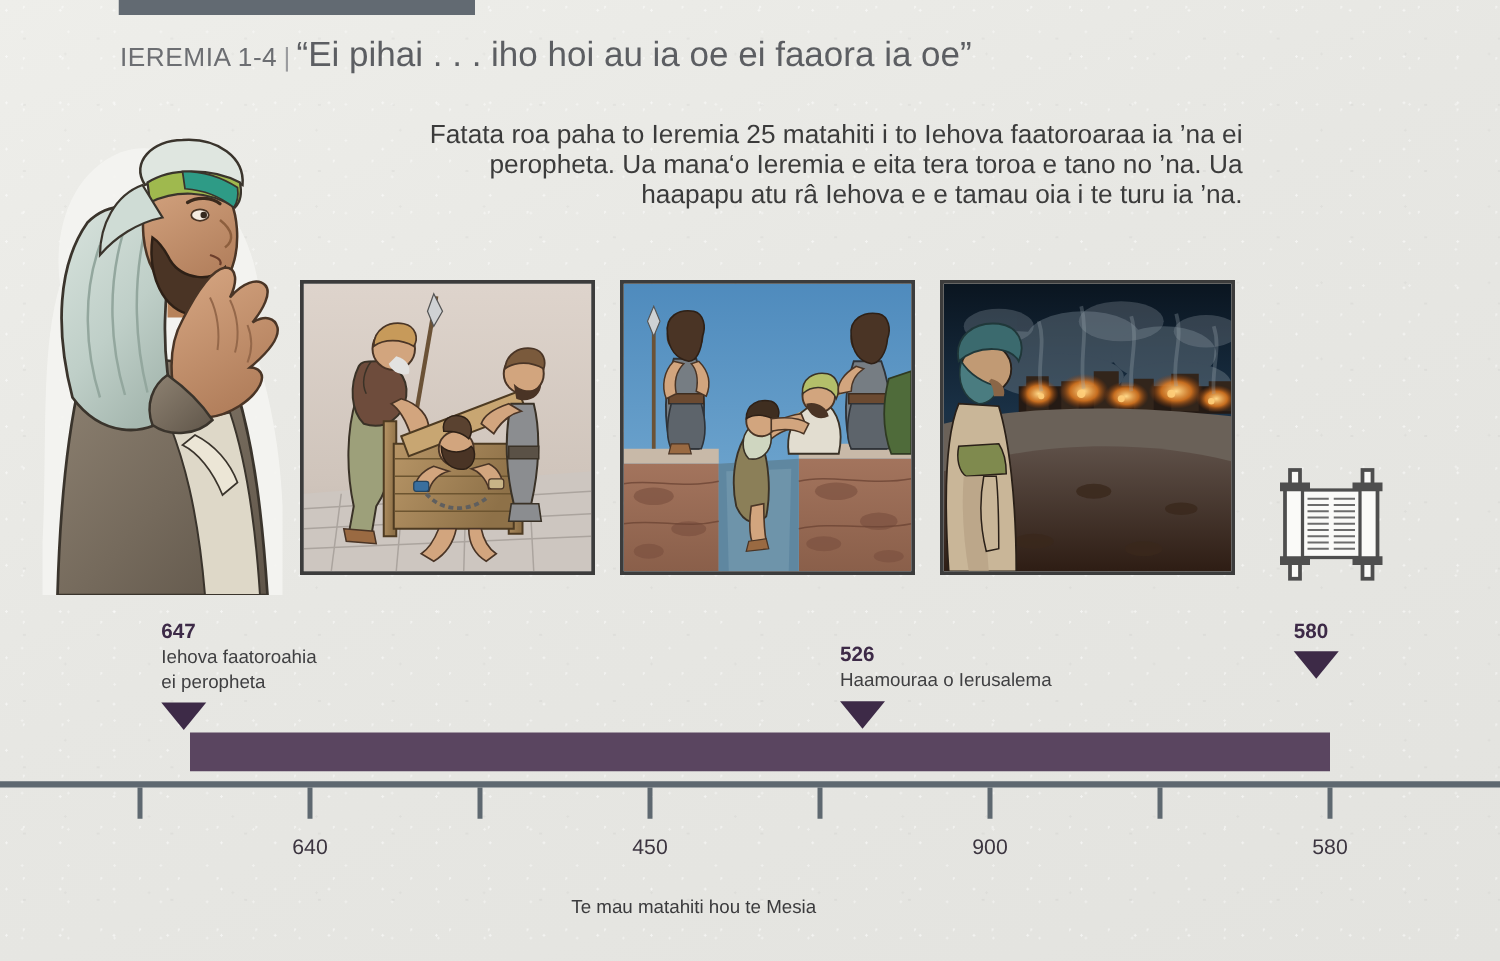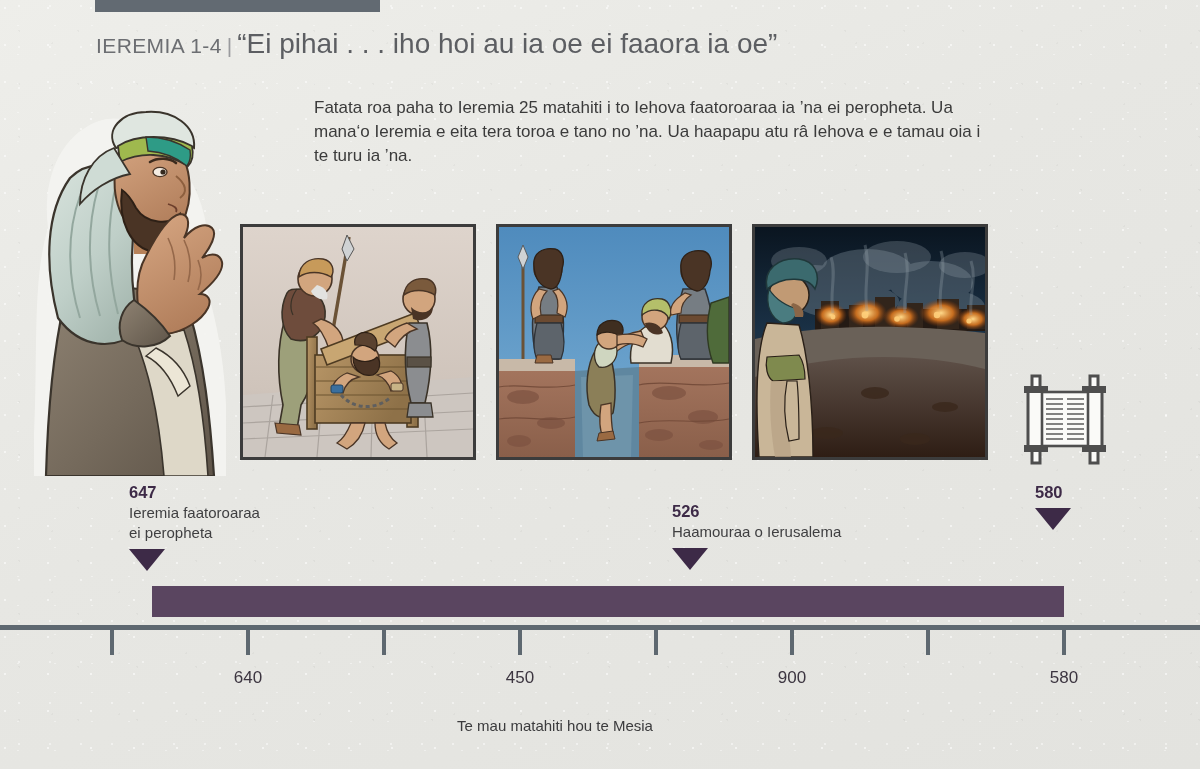--- a/index.html
+++ b/index.html
@@ -62,23 +62,24 @@
     color: #5c5e62;
     vertical-align: baseline;
   }
 
   
   .intro {
     position: absolute;
     left: 314px;
     top: 96px;
     width: 680px;
-    font-size: 17px;
+    font-size: 21px;
     line-height: 24px;
     color: #3b3b3b;
+    text-align: right;
   }
 
   
   .figure-left {
     position: absolute;
     left: 18px;
     top: 104px;
     width: 250px;
     height: 372px;
   }
@@ -108,21 +109,21 @@
 
   
   .marker {
     position: absolute;
   }
   .marker .year {
     font-size: 16.5px;
     font-weight: bold;
     color: #3d2a47;
     line-height: 20px;
-    margin: 0 0 1px 0;
+    margin: 13px 0 1px 0;
   }
   .marker .caption {
     font-size: 15px;
     color: #3f3f41;
     line-height: 20px;
     white-space: pre-line;
   }
   .marker .arrow {
     width: 0;
     height: 0;
@@ -553,21 +554,21 @@
         <line x1="24" y1="62" x2="41" y2="62"></line>
           <line x1="45" y1="62" x2="62" y2="62"></line>
         <line x1="24" y1="67" x2="41" y2="67"></line>
           <line x1="45" y1="67" x2="62" y2="67"></line>
       </g>
     </svg>
   </div>
 
   <div class="marker" id="marker-647">
     <div class="year">647</div>
-    <div class="caption">Ieremia faatoroaraa
+    <div class="caption">Iehova faatoroahia
 ei peropheta</div>
     <div class="arrow"></div>
   </div>
 
   <div class="marker" id="marker-607">
     <div class="year">526</div>
     <div class="caption">Haamouraa o Ierusalema</div>
     <div class="arrow"></div>
   </div>
 

